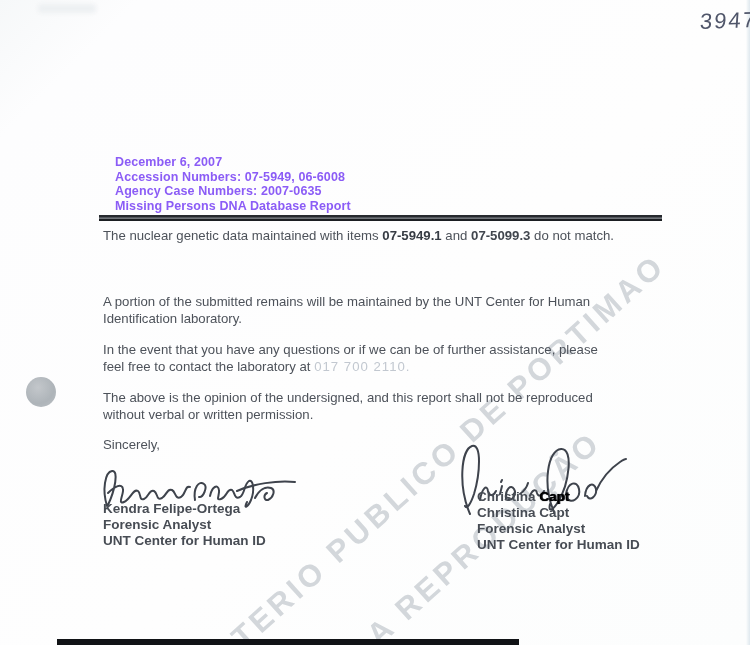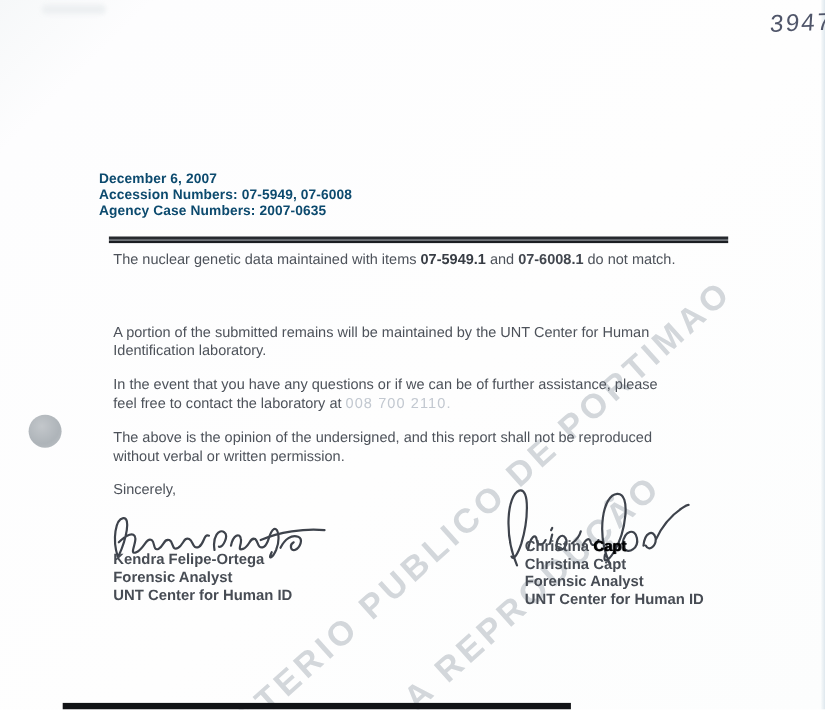--- a/index.html
+++ b/index.html
@@ -13,21 +13,21 @@
   
   .scan-edge-right{position:absolute;right:0;top:0;width:4px;height:645px;background:linear-gradient(to left,#dfe8ee,#f2f6f8 70%,transparent);}
   .scan-smudge-topleft{position:absolute;left:38px;top:4px;width:58px;height:9px;background:#edf0f2;border-radius:4px;filter:blur(2px);}
   
   .pagenum-wrap{position:absolute;left:700px;top:8px;width:50px;height:34px;overflow:hidden;}
   .pagenum{display:inline-block;font-size:22px;color:#50566a;letter-spacing:2px;transform:rotate(-2deg) skewX(-6deg);font-weight:400;}
   
   .hole-punch{position:absolute;left:26px;top:377px;width:30px;height:30px;border-radius:50%;
     background:radial-gradient(circle at 40% 35%,#c3c7cb,#aeb4b9 60%,#bcc1c5);filter:blur(.6px);}
   
-  .header-block{position:absolute;left:90px;top:155px;font-size:12.5px;font-weight:700;color:#0c4a6e;line-height:14.6px;letter-spacing:.1px;}
+  .header-block{position:absolute;left:115px;top:155px;font-size:12.5px;font-weight:700;color:#8b5cf6;line-height:14.6px;letter-spacing:.1px;}
   .header-line{white-space:nowrap;}
   .rule{position:absolute;left:99px;top:215px;width:563px;height:6px;
     background:linear-gradient(to bottom,#26292e 0%,#26292e 30%,#60646a 45%,#73777c 60%,#1b1e22 75%,#1b1e22 100%);}
   
   .para{position:absolute;left:103px;font-size:13.2px;line-height:17.3px;color:#4d525a;}
   .pline{white-space:nowrap;}
   .b{font-weight:700;color:#373c44;}
   .sb{font-weight:600;color:#41464e;}
   .bu{font-weight:700;color:#373c44;text-decoration:underline;}
   .faded{color:#c2c8d0;letter-spacing:1px;}
@@ -64,41 +64,42 @@
     <div class="scan-smudge-topleft"></div>
 
     <div class="pagenum-wrap">
       <span class="pagenum">3947</span>
     </div>
 
     <div class="hole-punch"></div>
 
     <div class="header-block">
       <div class="header-line">December 6, 2007</div>
-      <div class="header-line">Accession Numbers:  07-5949, 07-6008</div>
+      <div class="header-line">Accession Numbers:  07-5949, 06-6008</div>
       <div class="header-line">Agency Case Numbers:  2007-0635</div>
+      <div class="header-line">Missing Persons DNA Database Report</div>
     </div>
 
     <div class="rule"></div>
 
     <div class="para" style="top:227px;">
       <div class="pline">
-        <span>The nuclear genetic data maintained with items </span><span class="b">07-5949.1</span><span> and </span><span class="sb">07-6008.1</span><span> do not match.</span>
+        <span>The nuclear genetic data maintained with items </span><span class="b">07-5949.1</span><span> and </span><span class="sb">07-5099.3</span><span> do not match.</span>
       </div>
     </div>
 
     <div class="para" style="top:293px;">
       <div class="pline">A portion of the submitted remains will be maintained by the UNT Center for Human</div>
       <div class="pline">Identification laboratory.</div>
     </div>
 
     <div class="para" style="top:341px;">
       <div class="pline">In the event that you have any questions or if we can be of further assistance, please</div>
       <div class="pline">
-        <span>feel free to contact the laboratory at </span><span class="faded">008 700 2110.</span>
+        <span>feel free to contact the laboratory at </span><span class="faded">017 700 2110.</span>
       </div>
     </div>
 
     <div class="para" style="top:389px;">
       <div class="pline">The above is the opinion of the undersigned, and this report shall not be reproduced</div>
       <div class="pline">without verbal or written permission.</div>
     </div>
 
     <div class="para" style="top:436px;">Sincerely,</div>
 

